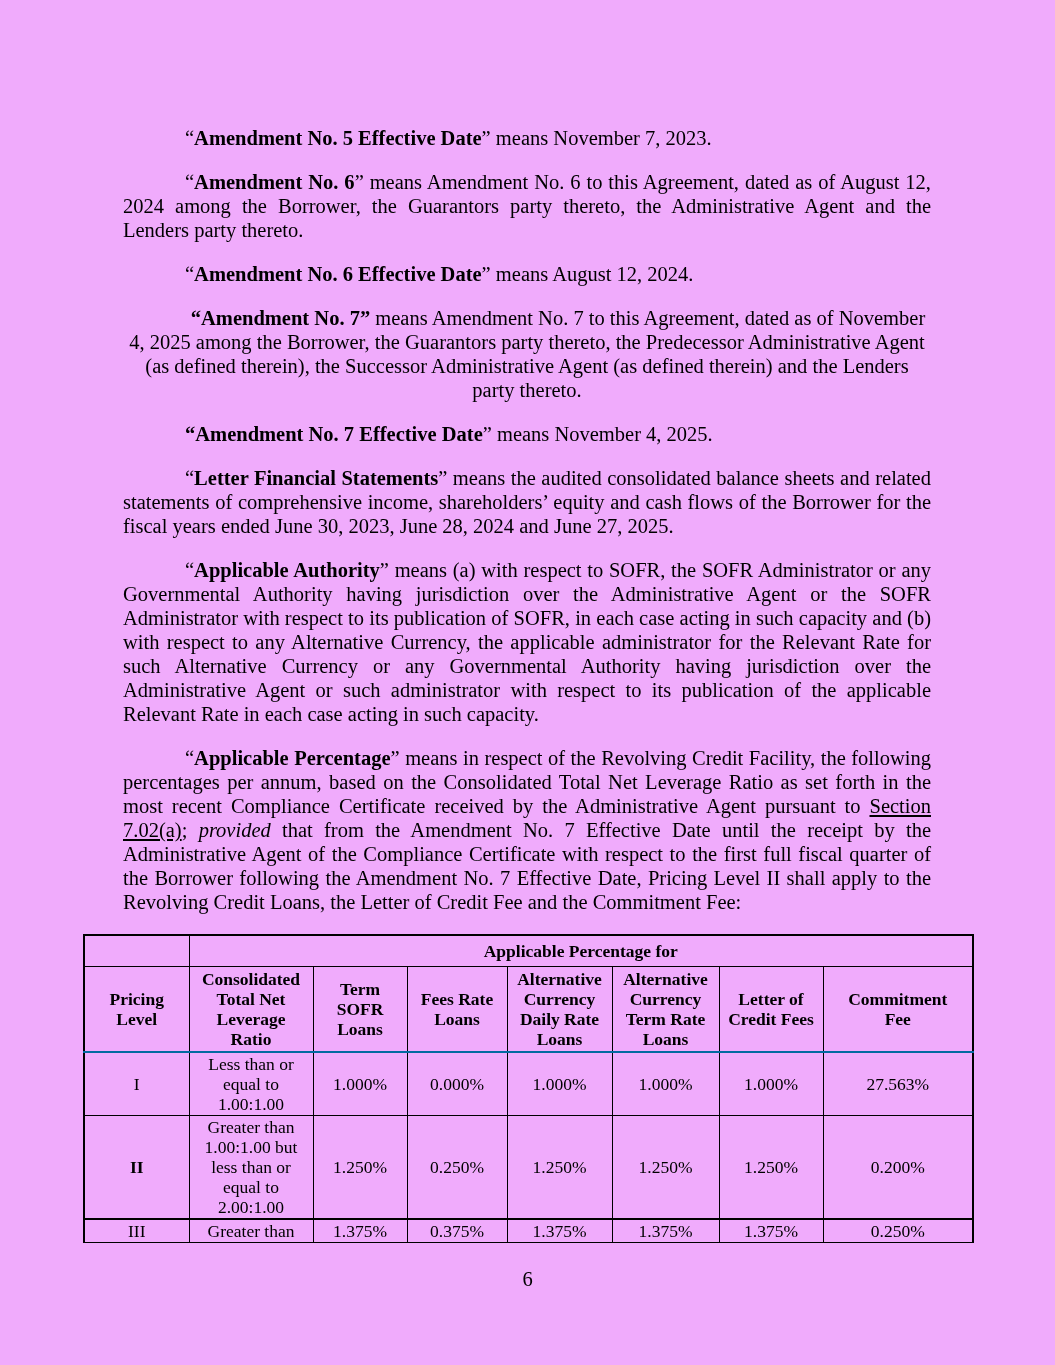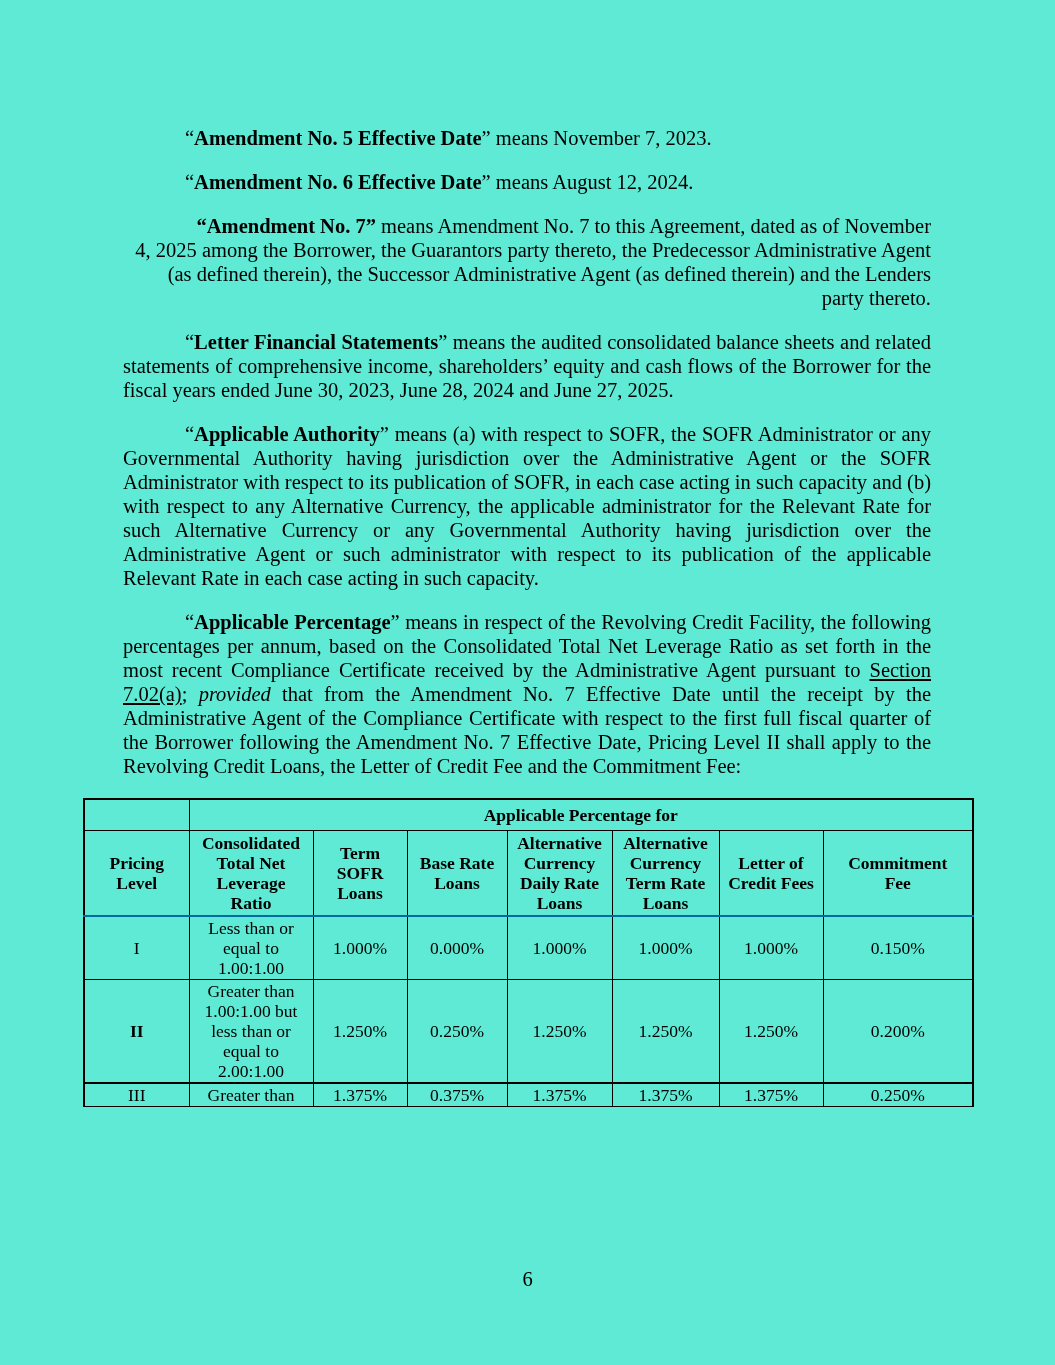--- a/index.html
+++ b/index.html
@@ -1,35 +1,35 @@
 <!DOCTYPE html>
 <html><head>
 <meta charset="utf-8">
 <style>
   html,body{margin:0;padding:0;background:#e8e8e8;}
   .page{
     position:relative;
     width:1055px;height:1365px;
     margin:0 auto;
-    background:#5eead4;
+    background:#f0abfc;
     font-family:"Liberation Serif","DejaVu Serif",serif;
     color:#000;
     overflow:hidden;
   }
   .content{
     padding:126px 124px 0 123px;
   }
   .para{
     margin:0 0 20px 0;
     font-size:20.5px;
     line-height:24px;
     text-align:justify;
     text-indent:62px;
   }
-  .para.left{text-align:right;}
+  .para.left{text-align:center;}
   .para b{font-weight:bold;}
   .para i{font-style:italic;}
   .para u{text-decoration:underline;}
 
   .table-wrap{
     margin-left:-40px;
     width:889px;
   }
   table.pricing{
     border-collapse:collapse;
@@ -71,25 +71,27 @@
   }
 </style>
 </head>
 <body>
 
 <div class="page">
   <div class="content">
 
     <p class="para"><span>“</span><b>Amendment No. 5 Effective Date</b><span>” means November 7, 2023.</span></p>
 
+    <p class="para"><span>“</span><b>Amendment No. 6</b><span>” means Amendment No. 6 to this Agreement, dated as of August 12, 2024 among the Borrower, the Guarantors party thereto, the Administrative Agent and the Lenders party thereto.</span></p>
 
     <p class="para"><span>“</span><b>Amendment No. 6 Effective Date</b><span>” means August 12, 2024.</span></p>
 
     <p class="para left"><b>“Amendment No. 7”</b><span> means Amendment No. 7 to this Agreement, dated as of November 4, 2025 among the Borrower, the Guarantors party thereto, the Predecessor Administrative Agent (as defined therein), the Successor Administrative Agent (as defined therein) and the Lenders party thereto.</span></p>
 
+    <p class="para"><b>“Amendment No. 7 Effective Date</b><span>” means November 4, 2025.</span></p>
 
     <p class="para"><span>“</span><b>Letter Financial Statements</b><span>” means the audited consolidated balance sheets and related statements of comprehensive income, shareholders’ equity and cash flows of the Borrower for the fiscal years ended June 30, 2023, June 28, 2024 and June 27, 2025.</span></p>
 
     <p class="para"><span>“</span><b>Applicable Authority</b><span>” means (a) with respect to SOFR, the SOFR Administrator or any Governmental Authority having jurisdiction over the Administrative Agent or the SOFR Administrator with respect to its publication of SOFR, in each case acting in such capacity and (b) with respect to any Alternative Currency, the applicable administrator for the Relevant Rate for such Alternative Currency or any Governmental Authority having jurisdiction over the Administrative Agent or such administrator with respect to its publication of the applicable Relevant Rate in each case acting in such capacity.</span></p>
 
     <p class="para"><span>“</span><b>Applicable Percentage</b><span>” means in respect of the Revolving Credit Facility, the following percentages per annum, based on the Consolidated Total Net Leverage Ratio as set forth in the most recent Compliance Certificate received by the Administrative Agent pursuant to </span><u>Section 7.02(a)</u><span>; </span><i>provided</i><span> that from the Amendment No. 7 Effective Date until the receipt by the Administrative Agent of the Compliance Certificate with respect to the first full fiscal quarter of the Borrower following the Amendment No. 7 Effective Date, Pricing Level II shall apply to the Revolving Credit Loans, the Letter of Credit Fee and the Commitment Fee:</span></p>
 
     <div class="table-wrap">
       <table class="pricing">
         <colgroup>
@@ -110,21 +112,21 @@
         <tr class="hrow2">
           <td class="hcell">Pricing
 Level</td>
           <td class="hcell">Consolidated
 Total Net
 Leverage
 Ratio</td>
           <td class="hcell">Term
 SOFR
 Loans</td>
-          <td class="hcell">Base Rate
+          <td class="hcell">Fees Rate
 Loans</td>
           <td class="hcell">Alternative
 Currency
 Daily Rate
 Loans</td>
           <td class="hcell">Alternative
 Currency
 Term Rate
 Loans</td>
           <td class="hcell">Letter of
@@ -135,21 +137,21 @@
         <tr class="brow1">
           <td>I</td>
           <td class="ratio-cell">Less than or
 equal to
 1.00:1.00</td>
           <td>1.000%</td>
           <td>0.000%</td>
           <td class="num-right">1.000%</td>
           <td class="num-right">1.000%</td>
           <td>1.000%</td>
-          <td>0.150%</td>
+          <td>27.563%</td>
         </tr>
         <tr class="brow2">
           <td class="lvl-top">II</td>
           <td class="ratio-cell">Greater than
 1.00:1.00 but
 less than or
 equal to
 2.00:1.00</td>
           <td>1.250%</td>
           <td>0.250%</td>

